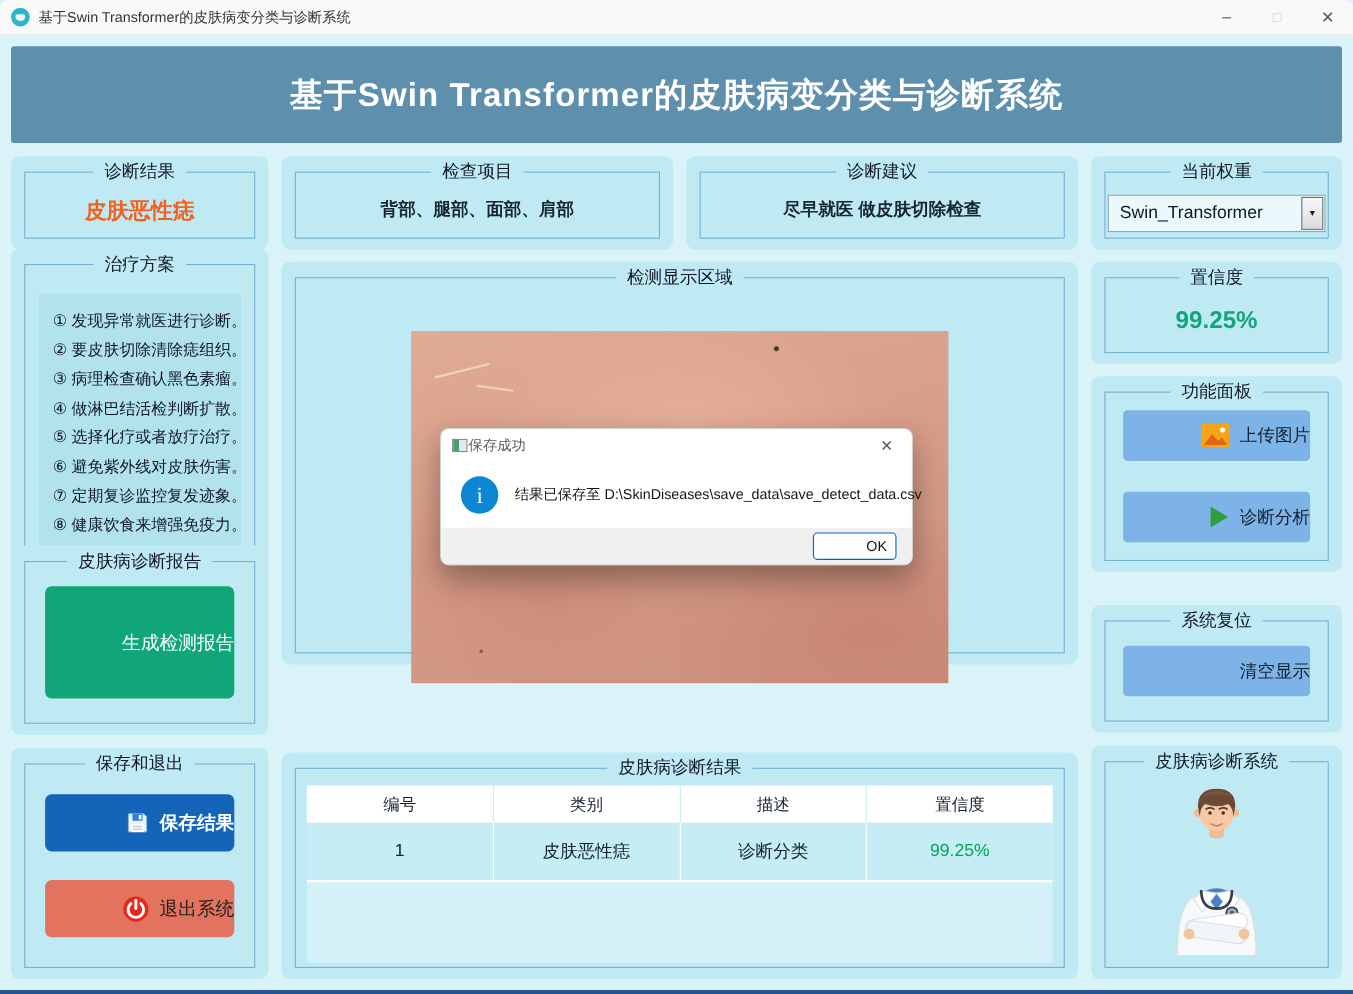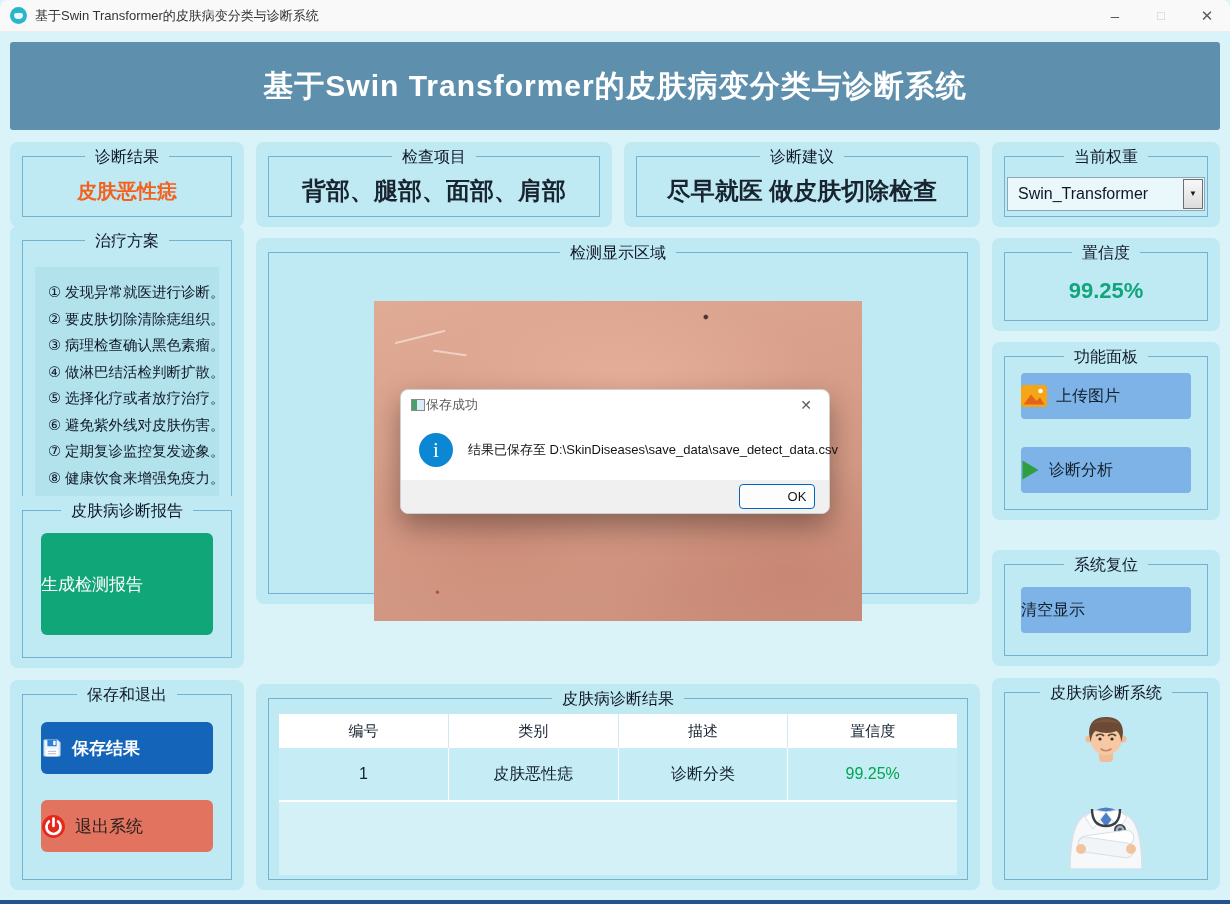--- a/index.html
+++ b/index.html
@@ -59,30 +59,30 @@
   #p-advice { left: 624px; top: 110px; width: 356px; height: 85px; }
   #p-detect { left: 256px; top: 206px; width: 724px; height: 366px; }
   #p-results{ left: 256px; top: 652px; width: 724px; height: 206px; }
   #p-weight { left: 992px; top: 110px; width: 228px; height: 85px; }
   #p-conf   { left: 992px; top: 206px; width: 228px; height: 93px; }
   #p-func   { left: 992px; top: 310px; width: 228px; height: 178px; }
   #p-reset  { left: 992px; top: 518px; width: 228px; height: 116px; }
   #p-mascot { left: 992px; top: 646px; width: 228px; height: 212px; }
   
   .val-orange { color: #f4611e; font-size: 20px; font-weight: bold; padding-top: 10px; }
-  .val-dark   { color: #18242f; font-size: 24px; font-weight: bold; padding-top: 8px; }
+  .val-dark   { color: #18242f; font-size: 16px; font-weight: bold; padding-top: 8px; }
   .val-teal   { color: #12a57c; font-size: 22px; font-weight: bold; padding-top: 8px; }
   
   .plan-box {
     position: absolute; left: 12px; right: 12px; top: 26px; bottom: 12px;
     background: #b2e3ed; padding: 12px 4px 0 13px;
   }
   .plan-line { font-size: 14.5px; line-height: 26.5px; color: #101828; white-space: nowrap; }
   
-  .btn { border-radius: 6px; display: flex; align-items: center; justify-content: flex-start; gap: 9px; cursor: default; }
+  .btn { border-radius: 6px; display: flex; align-items: center; justify-content: flex-end; gap: 9px; cursor: default; }
   .btn-report { width: 172px; height: 102px; background: #10a678; color: #ffffff; font-size: 17px; }
   .btn-save   { width: 172px; height: 52px;  background: #1464ba; color: #ffffff; font-size: 17px; font-weight: bold; }
   .btn-exit   { width: 172px; height: 52px;  background: #e2735e; color: #26211f; font-size: 17px; }
   .btn-light  { width: 170px; height: 46px;  background: #7db3e6; border-radius: 4px; color: #13202e; font-size: 16px; }
   .stack { display: flex; flex-direction: column; align-items: center; justify-content: center; height: 100%; }
   #p-save .stack { gap: 26px; }
   #p-func .stack { gap: 28px; }
   
   .combo {
     width: 198px; height: 34px; margin-top: 14px; background: #eaf7fb;

